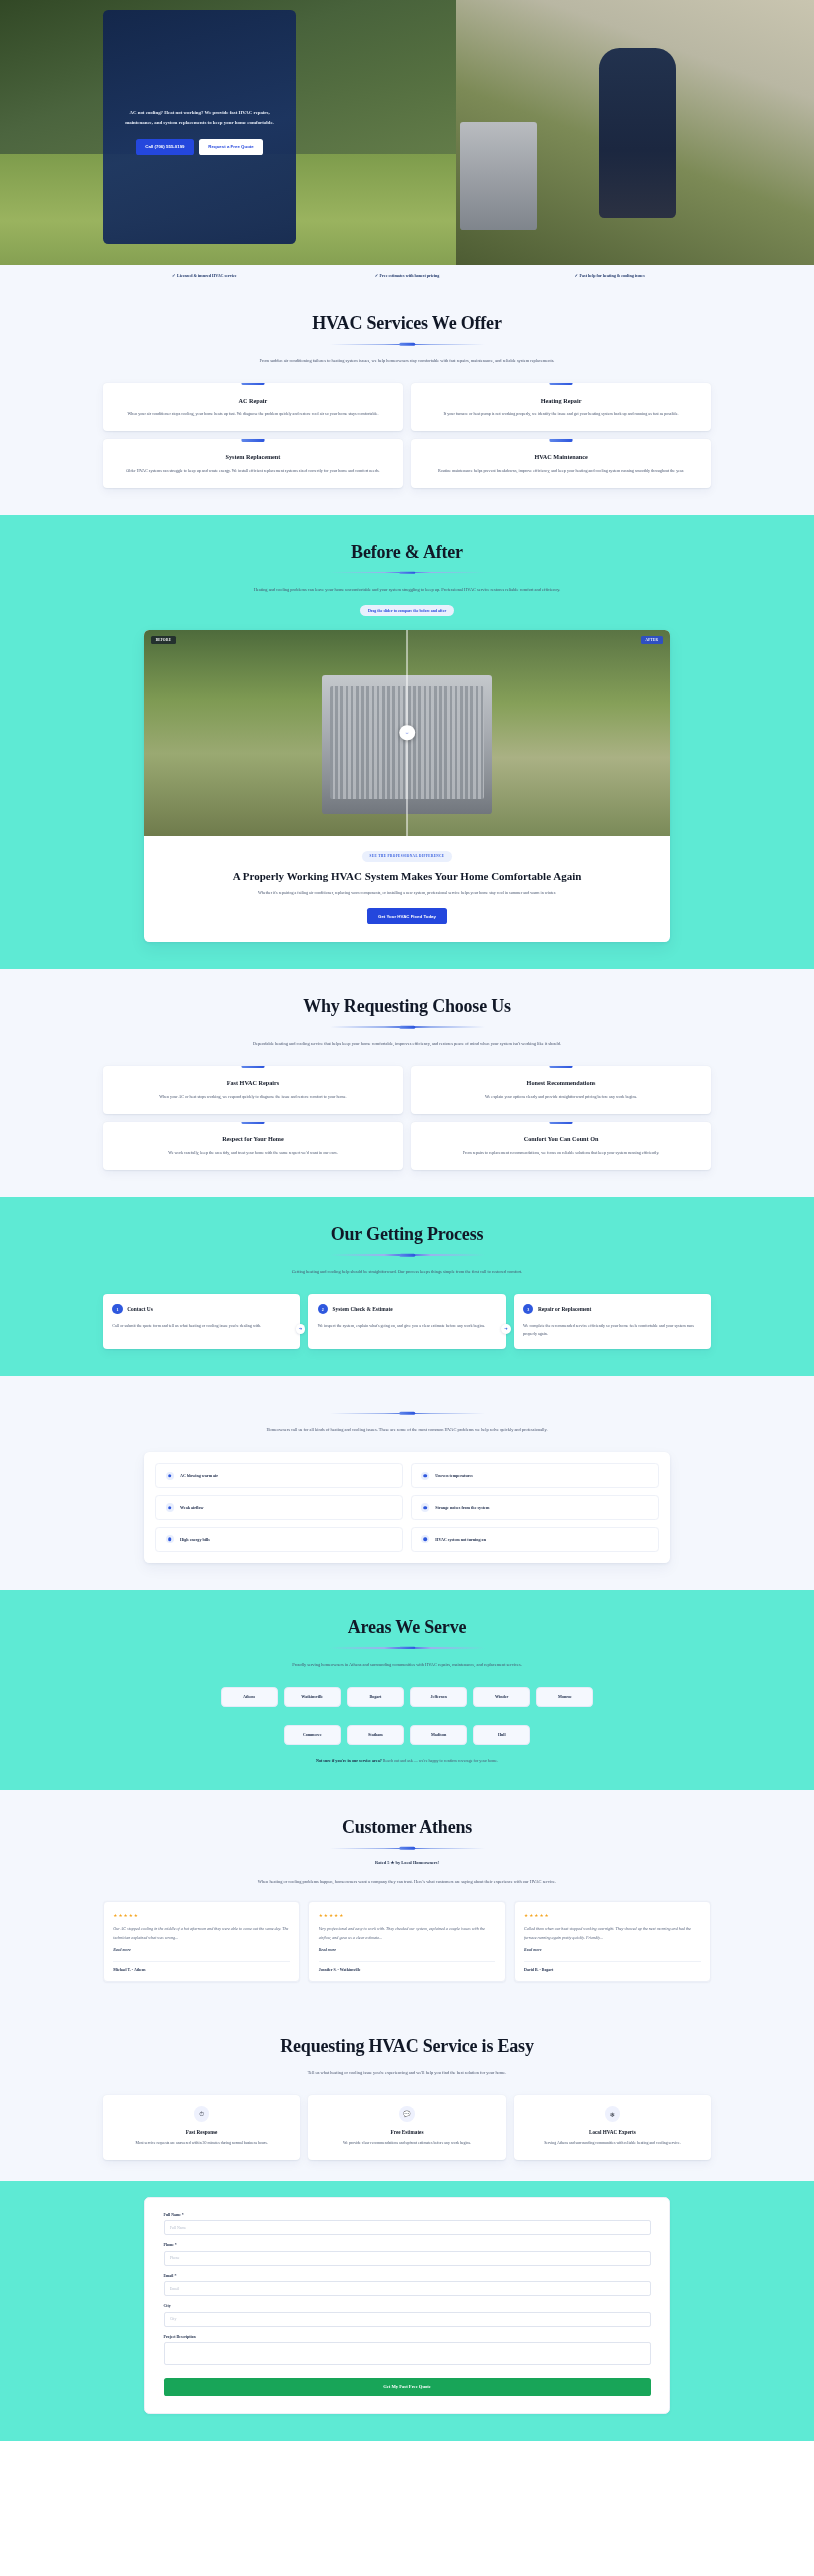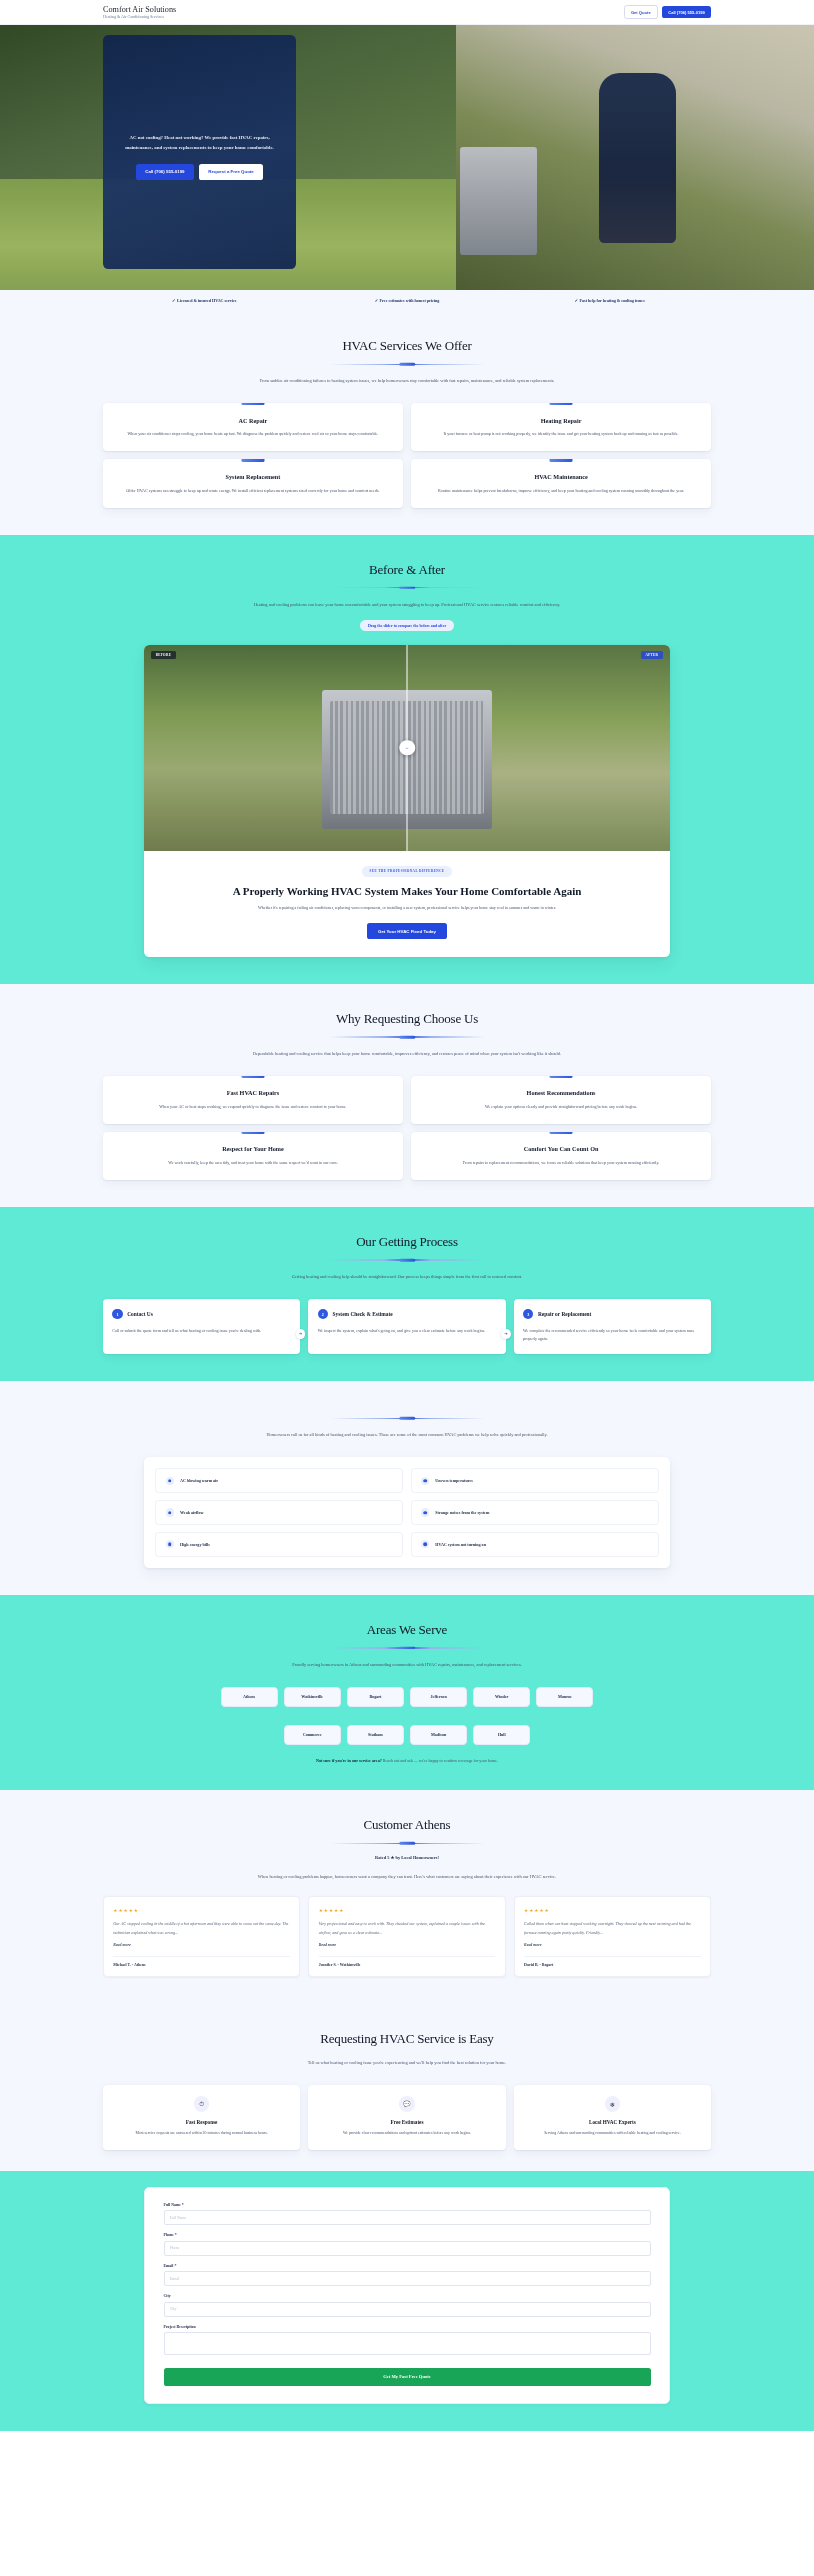--- a/index.html
+++ b/index.html
@@ -93,21 +93,21 @@
     font-size:4.1px; font-weight:bold; color:#1c3468;
     flex:1; text-align:center;
   }
   .trust-item .tick { color:#1c3468; margin-right:1.5px; }
 
   
   .section { padding:27px 103px; }
   .sec-light { background:#f4f7fd; }
   .sec-white { background:#5eead4; }
   .sec-title {
-    text-align:center; font-size:13px; font-weight:normal;
+    text-align:center; font-size:18px; font-weight:bold;
     color:#111827; letter-spacing:-0.2px;
   }
   .rule {
     width:155px; height:1.5px; margin:9.3px auto 0;
     background:linear-gradient(90deg,rgba(74,110,224,0) 0%,#9bb2ee 35%,#3a63e0 50%,#9bb2ee 65%,rgba(74,110,224,0) 100%);
     position:relative; border-radius:1.5px;
   }
   .rule::after {
     content:""; position:absolute; left:50%; top:50%;
     transform:translate(-50%,-50%);
@@ -337,30 +337,20 @@
     font-size:4.6px; font-weight:bold;
     border:none; padding:6.2px; border-radius:2.6px; cursor:pointer;
     font-family:"Liberation Serif", serif;
   }
 </style>
 </head>
 <body>
 
 <div class="wrap">
 
-  <div class="site-header">
-    <div>
-      <div>Comfort Air Solutions</div>
-      <div class="brand-tag">Heating &amp; Air Conditioning Services</div>
-    </div>
-    <div class="hdr-actions">
-      <button class="btn-ghost">Get Quote</button>
-      <button class="btn-primary-sm">Call (706) 555-0199</button>
-    </div>
-  </div>
 
   <div class="hero">
     <div class="hero-bg-tree"></div>
     <div class="hero-bg-lawn"></div>
     <div class="hero-bg-right"></div>
     <div class="hero-unit"></div>
     <div class="hero-tech"></div>
     <div class="hero-card">
       <div class="hero-sub">AC not cooling? Heat not working? We provide fast HVAC repairs, maintenance, and system replacements to keep your home comfortable.</div>
       <div class="hero-ctas">

